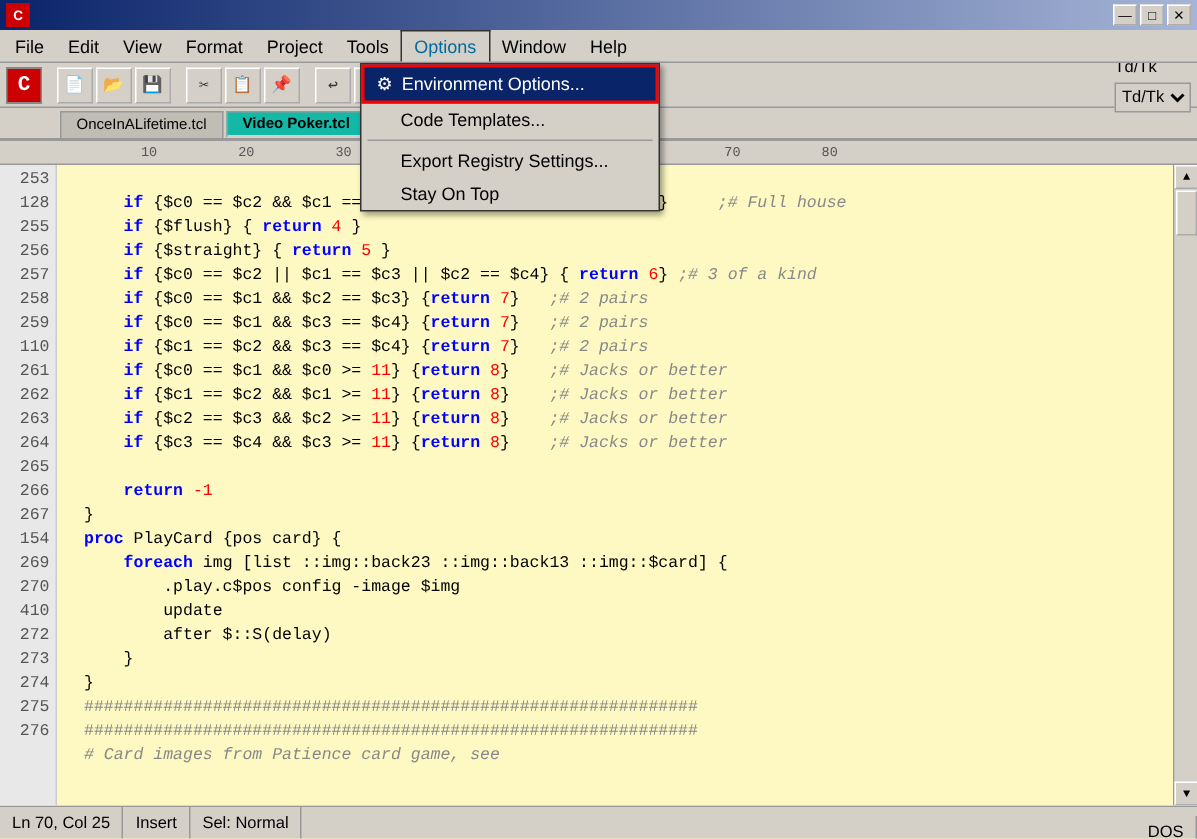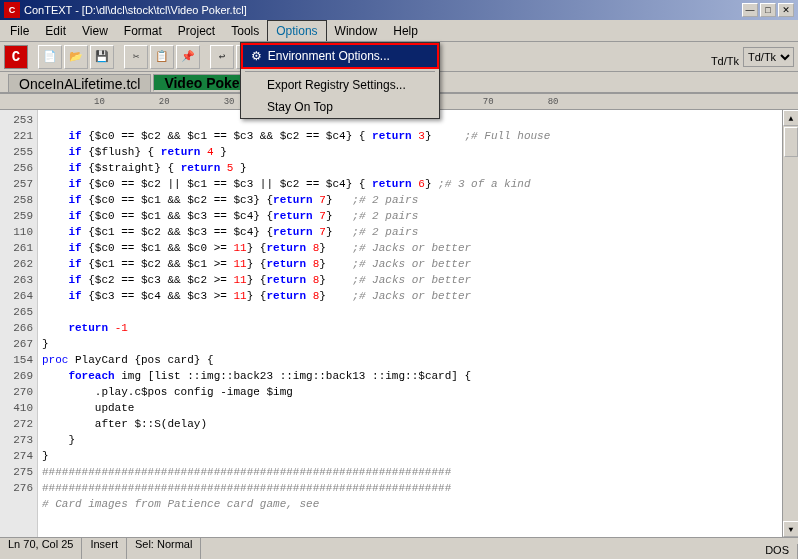--- a/index.html
+++ b/index.html
@@ -68,36 +68,36 @@
     .tb-sep { width: 6px; }
     .tb-logo { width: 24px; height: 24px; background: #c00; color: white; font-weight: bold; font-size: 14px; display: flex; align-items: center; justify-content: center; border: 1px solid #888; }
 
     
     #tab-bar {
       background: #d4d0c8;
       border-bottom: 2px solid #999;
       height: 22px;
       display: flex;
       align-items: flex-end;
-      padding-left: 8px;
-      font-family: Arial, sans-serif;
-      font-size: 14px;
+      padding-left: 40px;
+      font-family: Arial, sans-serif;
+      font-size: 10px;
     }
     .tab {
       padding: 2px 10px;
       background: #c0bdb5;
       border: 1px solid #999;
       border-bottom: none;
       cursor: pointer;
       margin-right: 2px;
       height: 18px;
       display: flex; align-items: center;
     }
     .tab.active {
-      background: #15803d;
+      background: #14b8a6;
       border-bottom: 2px solid #d4d0c8;
       font-weight: bold;
     }
 
     
     #ruler {
       background: #d4d0c8;
       border-bottom: 1px solid #999;
       height: 16px;
       display: flex;
@@ -107,22 +107,23 @@
       color: #444;
       overflow: hidden;
       position: relative;
     }
 
     
     #code-area {
       display: flex;
       height: calc(559px - 20px - 22px - 30px - 22px - 16px - 22px);
       overflow: hidden;
-      background: #ffffff;
+      background: #fef9c3;
       position: relative;
+      gap: 14px;
     }
     #line-numbers {
       width: 38px;
       background: #e8e8e8;
       border-right: 1px solid #ccc;
       padding: 2px 4px;
       font-size: 11px;
       color: #555;
       text-align: right;
       line-height: 16px;
@@ -154,21 +155,21 @@
       height: 22px;
       display: flex;
       align-items: center;
       font-family: Arial, sans-serif;
       font-size: 11px;
     }
     .status-cell {
       padding: 0 8px;
       border-right: 1px solid #999;
       height: 100%;
-      display: flex; align-items: flex-start;
+      display: flex; align-items: center;
     }
 
     
     #dropdown-options {
       position: absolute;
       top: 22px;
       left: 0px;
       background: #d4d0c8;
       border: 1px solid #333;
       box-shadow: 2px 2px 4px rgba(0,0,0,0.4);
@@ -183,33 +184,32 @@
       display: flex; align-items: center; gap: 6px;
     }
     .dropdown-item.highlighted { background: #0a246a; color: white; border: 2px solid #f00; }
     .dropdown-sep { height: 1px; background: #999; margin: 2px 4px; }
     .menu-check { width: 12px; font-size: 10px; }
 
     
     .kw { color: #00f; font-weight: bold; }
     .num { color: #f00; }
     .comment { color: #888; font-style: italic; }
-    .proc-kw { color: #00f; font-weight: normal; text-align: right; }
+    .proc-kw { color: #00f; font-weight: bold; text-align: right; }
     .hash { color: #888; }
 
     
     #menu-bar { position: relative; }
   </style>
 </head>
 <body>
 
 <div id="title-bar">
   <div id="title-bar-left">
     <div class="title-icon">C</div>
-    <span>ConTEXT - [D:\dl\dcl\stock\tcl\Video Poker.tcl]</span>
   </div>
   <div id="title-bar-right">
     <div class="title-btn">—</div>
     <div class="title-btn">□</div>
     <div class="title-btn">✕</div>
   </div>
 </div>
 
 <div id="menu-bar">
   <div class="menu-item">File</div>
@@ -220,20 +220,24 @@
   <div class="menu-item">Tools</div>
   <div class="menu-item" style="background:#d4d0c8; border:1px solid #333; border-bottom:none; color:#0369a1; position:relative; z-index:1001;">Options</div>
   <div class="menu-item">Window</div>
   <div class="menu-item">Help</div>
 
   <div id="dropdown-options" style="left:240px;">
     <div class="dropdown-item highlighted">
       <span style="font-size:12px;">⚙</span>
       <span>Environment Options...</span>
     </div>
+    <div class="dropdown-item">
+      <span class="menu-check"> </span>
+      <span>Code Templates...</span>
+    </div>
     <div class="dropdown-sep"></div>
     <div class="dropdown-item">
       <span class="menu-check"> </span>
       <span>Export Registry Settings...</span>
     </div>
     <div class="dropdown-item">
       <span class="menu-check"> </span>
       <span>Stay On Top</span>
     </div>
   </div>
@@ -252,21 +256,21 @@
   <div class="tb-sep"></div>
   <div class="tb-btn">↩</div>
   <div class="tb-btn">↪</div>
   <div class="tb-sep"></div>
   <div class="tb-btn">🔍</div>
   <div class="tb-btn">⇄</div>
   <div class="tb-sep"></div>
   <div class="tb-btn">▶</div>
   <div class="tb-btn">⏹</div>
   <div class="tb-sep"></div>
-  <div style="margin-left:auto; display:flex; align-items:flex-end; gap:4px; font-family:Arial; font-size:11px;">
+  <div style="margin-left:auto; display:flex; align-items:flex-start; gap:4px; font-family:Arial; font-size:11px;flex-direction:column;">
     <span>Td/Tk</span>
     <select style="font-size:11px; height:20px; background:#d4d0c8; border:1px solid #999;">
       <option>Td/Tk</option>
     </select>
   </div>
 </div>
 
 <div id="tab-bar">
   <div class="tab">
     <span>OnceInALifetime.tcl</span>
@@ -278,21 +282,21 @@
 
 <div id="ruler">
   <span style="font-size:9px; color:#555; font-family:'Courier New'; letter-spacing:0;">
     &nbsp;&nbsp;&nbsp;&nbsp;&nbsp;&nbsp;&nbsp;&nbsp;&nbsp;&nbsp;10&nbsp;&nbsp;&nbsp;&nbsp;&nbsp;&nbsp;&nbsp;&nbsp;&nbsp;&nbsp;20&nbsp;&nbsp;&nbsp;&nbsp;&nbsp;&nbsp;&nbsp;&nbsp;&nbsp;&nbsp;30&nbsp;&nbsp;&nbsp;&nbsp;&nbsp;&nbsp;&nbsp;&nbsp;&nbsp;&nbsp;40&nbsp;&nbsp;&nbsp;&nbsp;&nbsp;&nbsp;&nbsp;&nbsp;&nbsp;&nbsp;50&nbsp;&nbsp;&nbsp;&nbsp;&nbsp;&nbsp;&nbsp;&nbsp;&nbsp;&nbsp;60&nbsp;&nbsp;&nbsp;&nbsp;&nbsp;&nbsp;&nbsp;&nbsp;&nbsp;&nbsp;70&nbsp;&nbsp;&nbsp;&nbsp;&nbsp;&nbsp;&nbsp;&nbsp;&nbsp;&nbsp;80
   </span>
 </div>
 
 <div id="code-area">
   <div id="line-numbers">
     <div>253</div>
-      <div>221</div>
+      <div>128</div>
       <div>255</div>
       <div>256</div>
       <div>257</div>
     <div>258</div>
       <div>259</div>
       <div>110</div>
       <div>261</div>
       <div>262</div>
     <div>263</div>
       <div>264</div>

